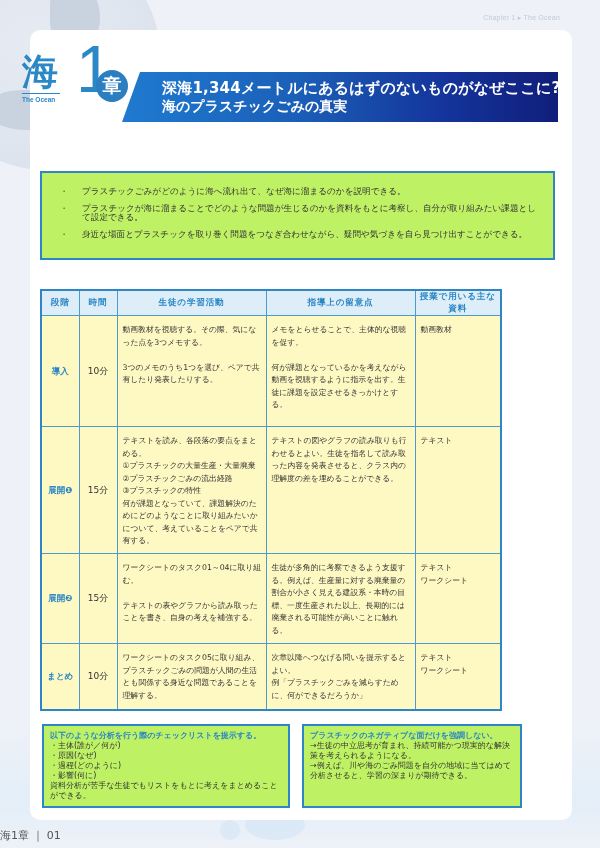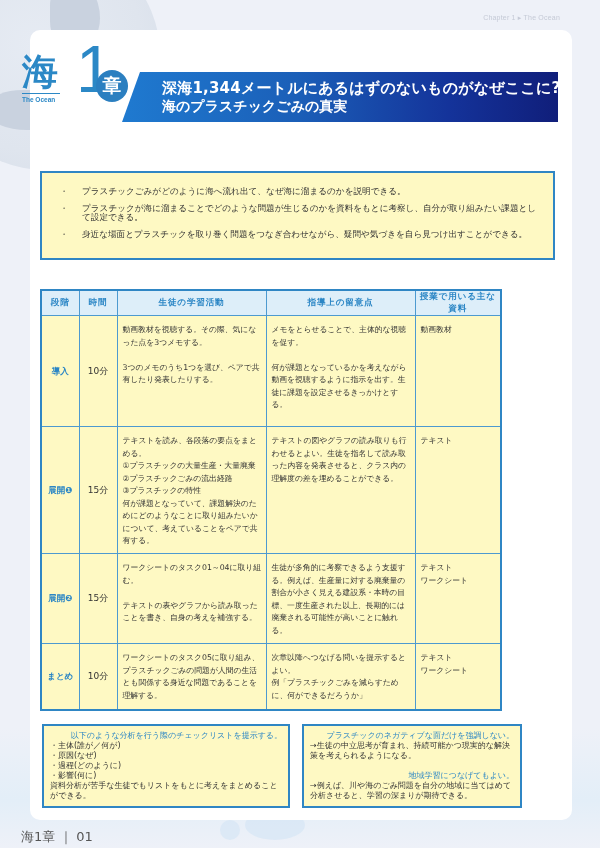--- a/index.html
+++ b/index.html
@@ -61,21 +61,21 @@
     position: absolute; left: 40px; color: #fff; font-weight: bold; white-space: nowrap;
   }
   .title-band .t1 { top: 7px; font-size: 15px; letter-spacing: .2px; }
   .title-band .t2 { top: 26px; font-size: 14px; }
 
   .sec-tab {
     position: absolute; height: 14px; background: #2b86c5; color: #fff; font-size: 10px; font-weight: bold;
     border-radius: 5px 5px 0 0; padding: 1px 9px 0 9px; letter-spacing: 1px; white-space: nowrap; margin-top: 48px;
   }
   .box {
-    position: absolute; border: 2px solid #2f86c4; background: #fef9c3;
+    position: absolute; border: 2px solid #2f86c4; background: #bef264;
   }
   .goals { left: 40px; top: 171px; width: 515px; height: 89px; padding: 14px 14px 0 14px; }
   .goals li {
     list-style: none; position: relative; padding-left: 26px; font-size: 8.6px; line-height: 9px;
     margin-bottom: 8px; color: #333;
   }
   .goals li::before { content: "・"; position: absolute; left: 4px; top: 0; font-size: 8px; }
 
   table.flow {
     position: absolute; left: 40px; top: 289px; width: 462px; border-collapse: collapse;
@@ -88,25 +88,25 @@
   table.flow td {
     border: 1px solid #4d9ad0; font-size: 7.8px; line-height: 12.5px; vertical-align: top;
     padding: 8px 4px 4px 5px; color: #333;
   }
   table.flow td.stage { color: #2b86c5; font-weight: bold; text-align: center; vertical-align: middle; padding: 0; font-size: 8.5px; }
   table.flow td.time { text-align: center; vertical-align: middle; padding: 0; font-size: 9px; margin-top: 13px; }
   .multiline { white-space: pre-line; }
 
   .approach { left: 42px; top: 724px; width: 248px; height: 84px; padding: 5px 6px; }
   .point { left: 302px; top: 724px; width: 220px; height: 84px; padding: 5px 6px; }
-  .approach .lead, .point .lead { color: #2b86c5; font-weight: normal; font-size: 8px; line-height: 10px; text-align: right; }
+  .approach .lead, .point .lead { color: #2b86c5; font-weight: bold; font-size: 8px; line-height: 10px; }
   .approach .body, .point .body { font-size: 8px; line-height: 10px; color: #333; white-space: pre-line; }
 
   .footer {
-    position: absolute; left: 21px; top: 828px; font-size: 13px; color: #555;
+    position: absolute; left: 0; top: 828px; font-size: 11px; color: #555;
   }
 </style>
 </head>
 <body>
 
 <div class="bg-globe">
   <div class="land" style="left:120px;top:40px;width:50px;height:70px;"></div>
   <div class="land" style="left:60px;top:150px;width:90px;height:40px;"></div>
   <div class="land" style="left:150px;top:120px;width:40px;height:60px;"></div>
 </div>
@@ -208,17 +208,16 @@
 ・原因(なぜ)
 ・過程(どのように)
 ・影響(何に)
 資料分析が苦手な生徒でもリストをもとに考えをまとめることができる。</div>
 </div>
 
 <div class="sec-tab" style="left:313px;top:709px;font-size:9.5px;padding-left:26px;">指導のポイント</div>
 <div class="box point">
   <div class="lead">プラスチックのネガティブな面だけを強調しない。</div>
   <div class="body">→生徒の中立思考が育まれ、持続可能かつ現実的な解決策を考えられるようになる。</div>
-  <div class="lead" style="margin-top:10px;">地域学習につなげてもよい。</div>
   <div class="body">→例えば、川や海のごみ問題を自分の地域に当てはめて分析させると、学習の深まりが期待できる。</div>
 </div>
 
 <div class="footer">海1章 ｜ 01</div>
 
 </body></html>

